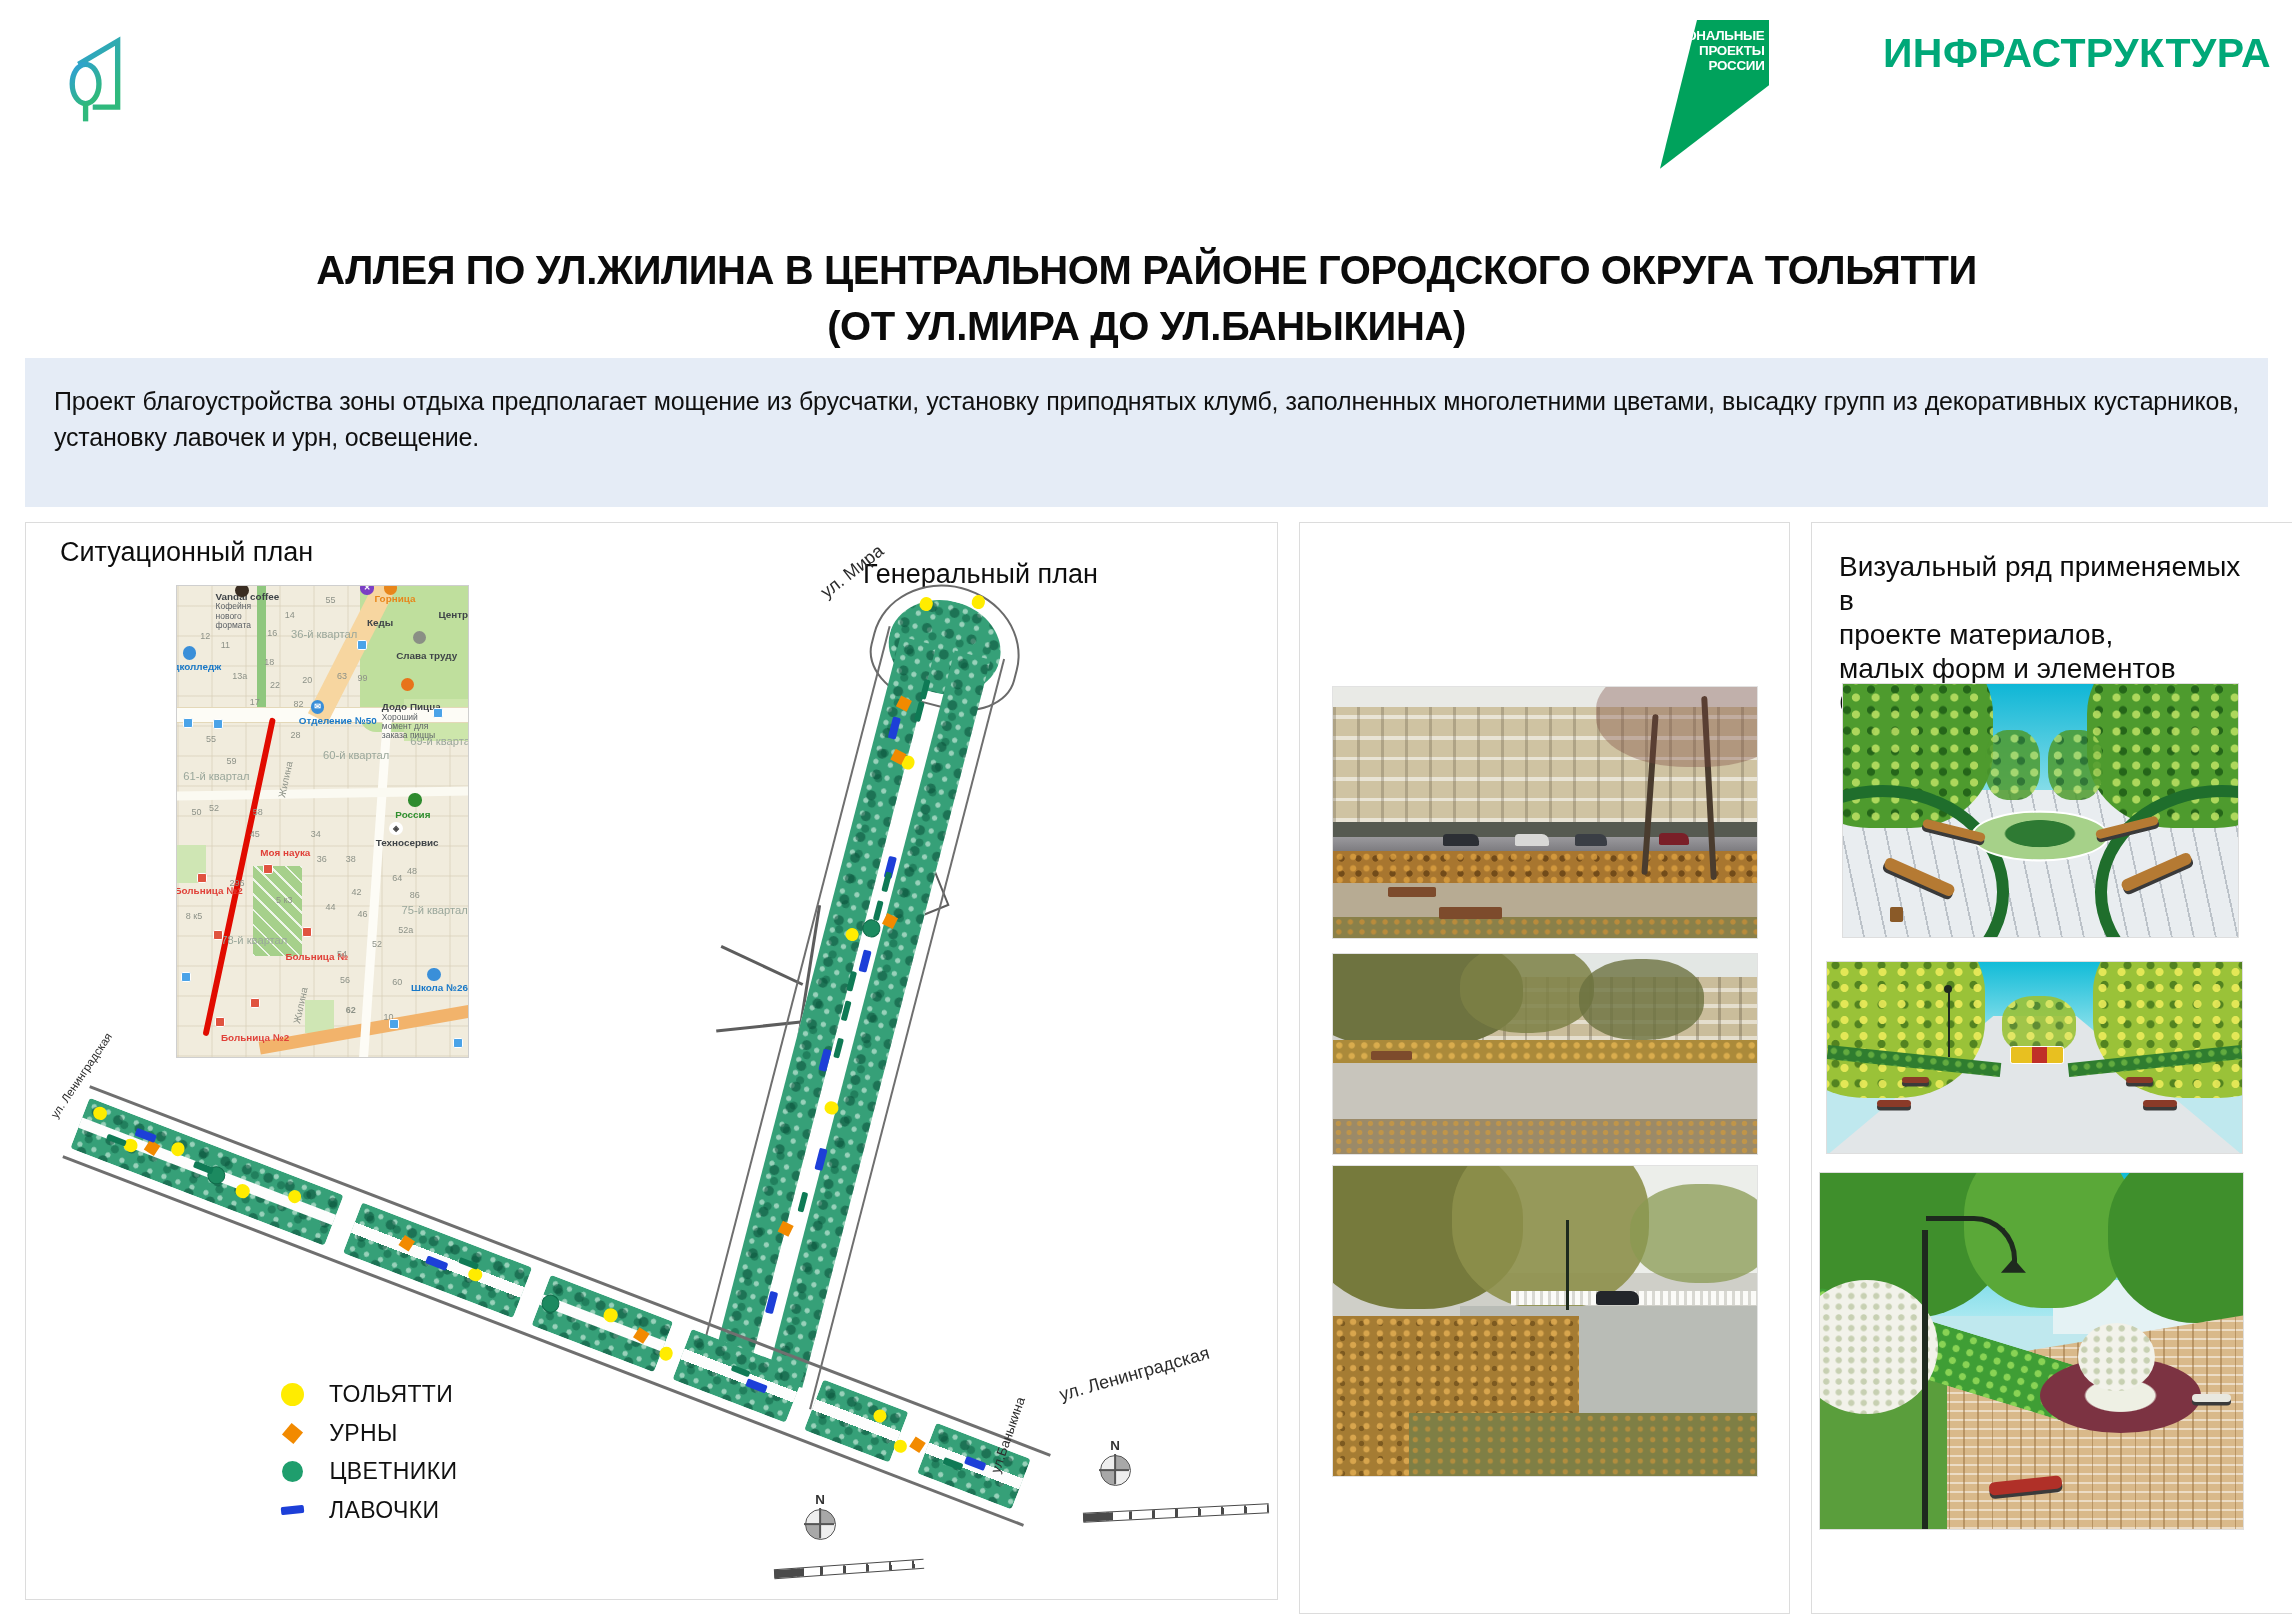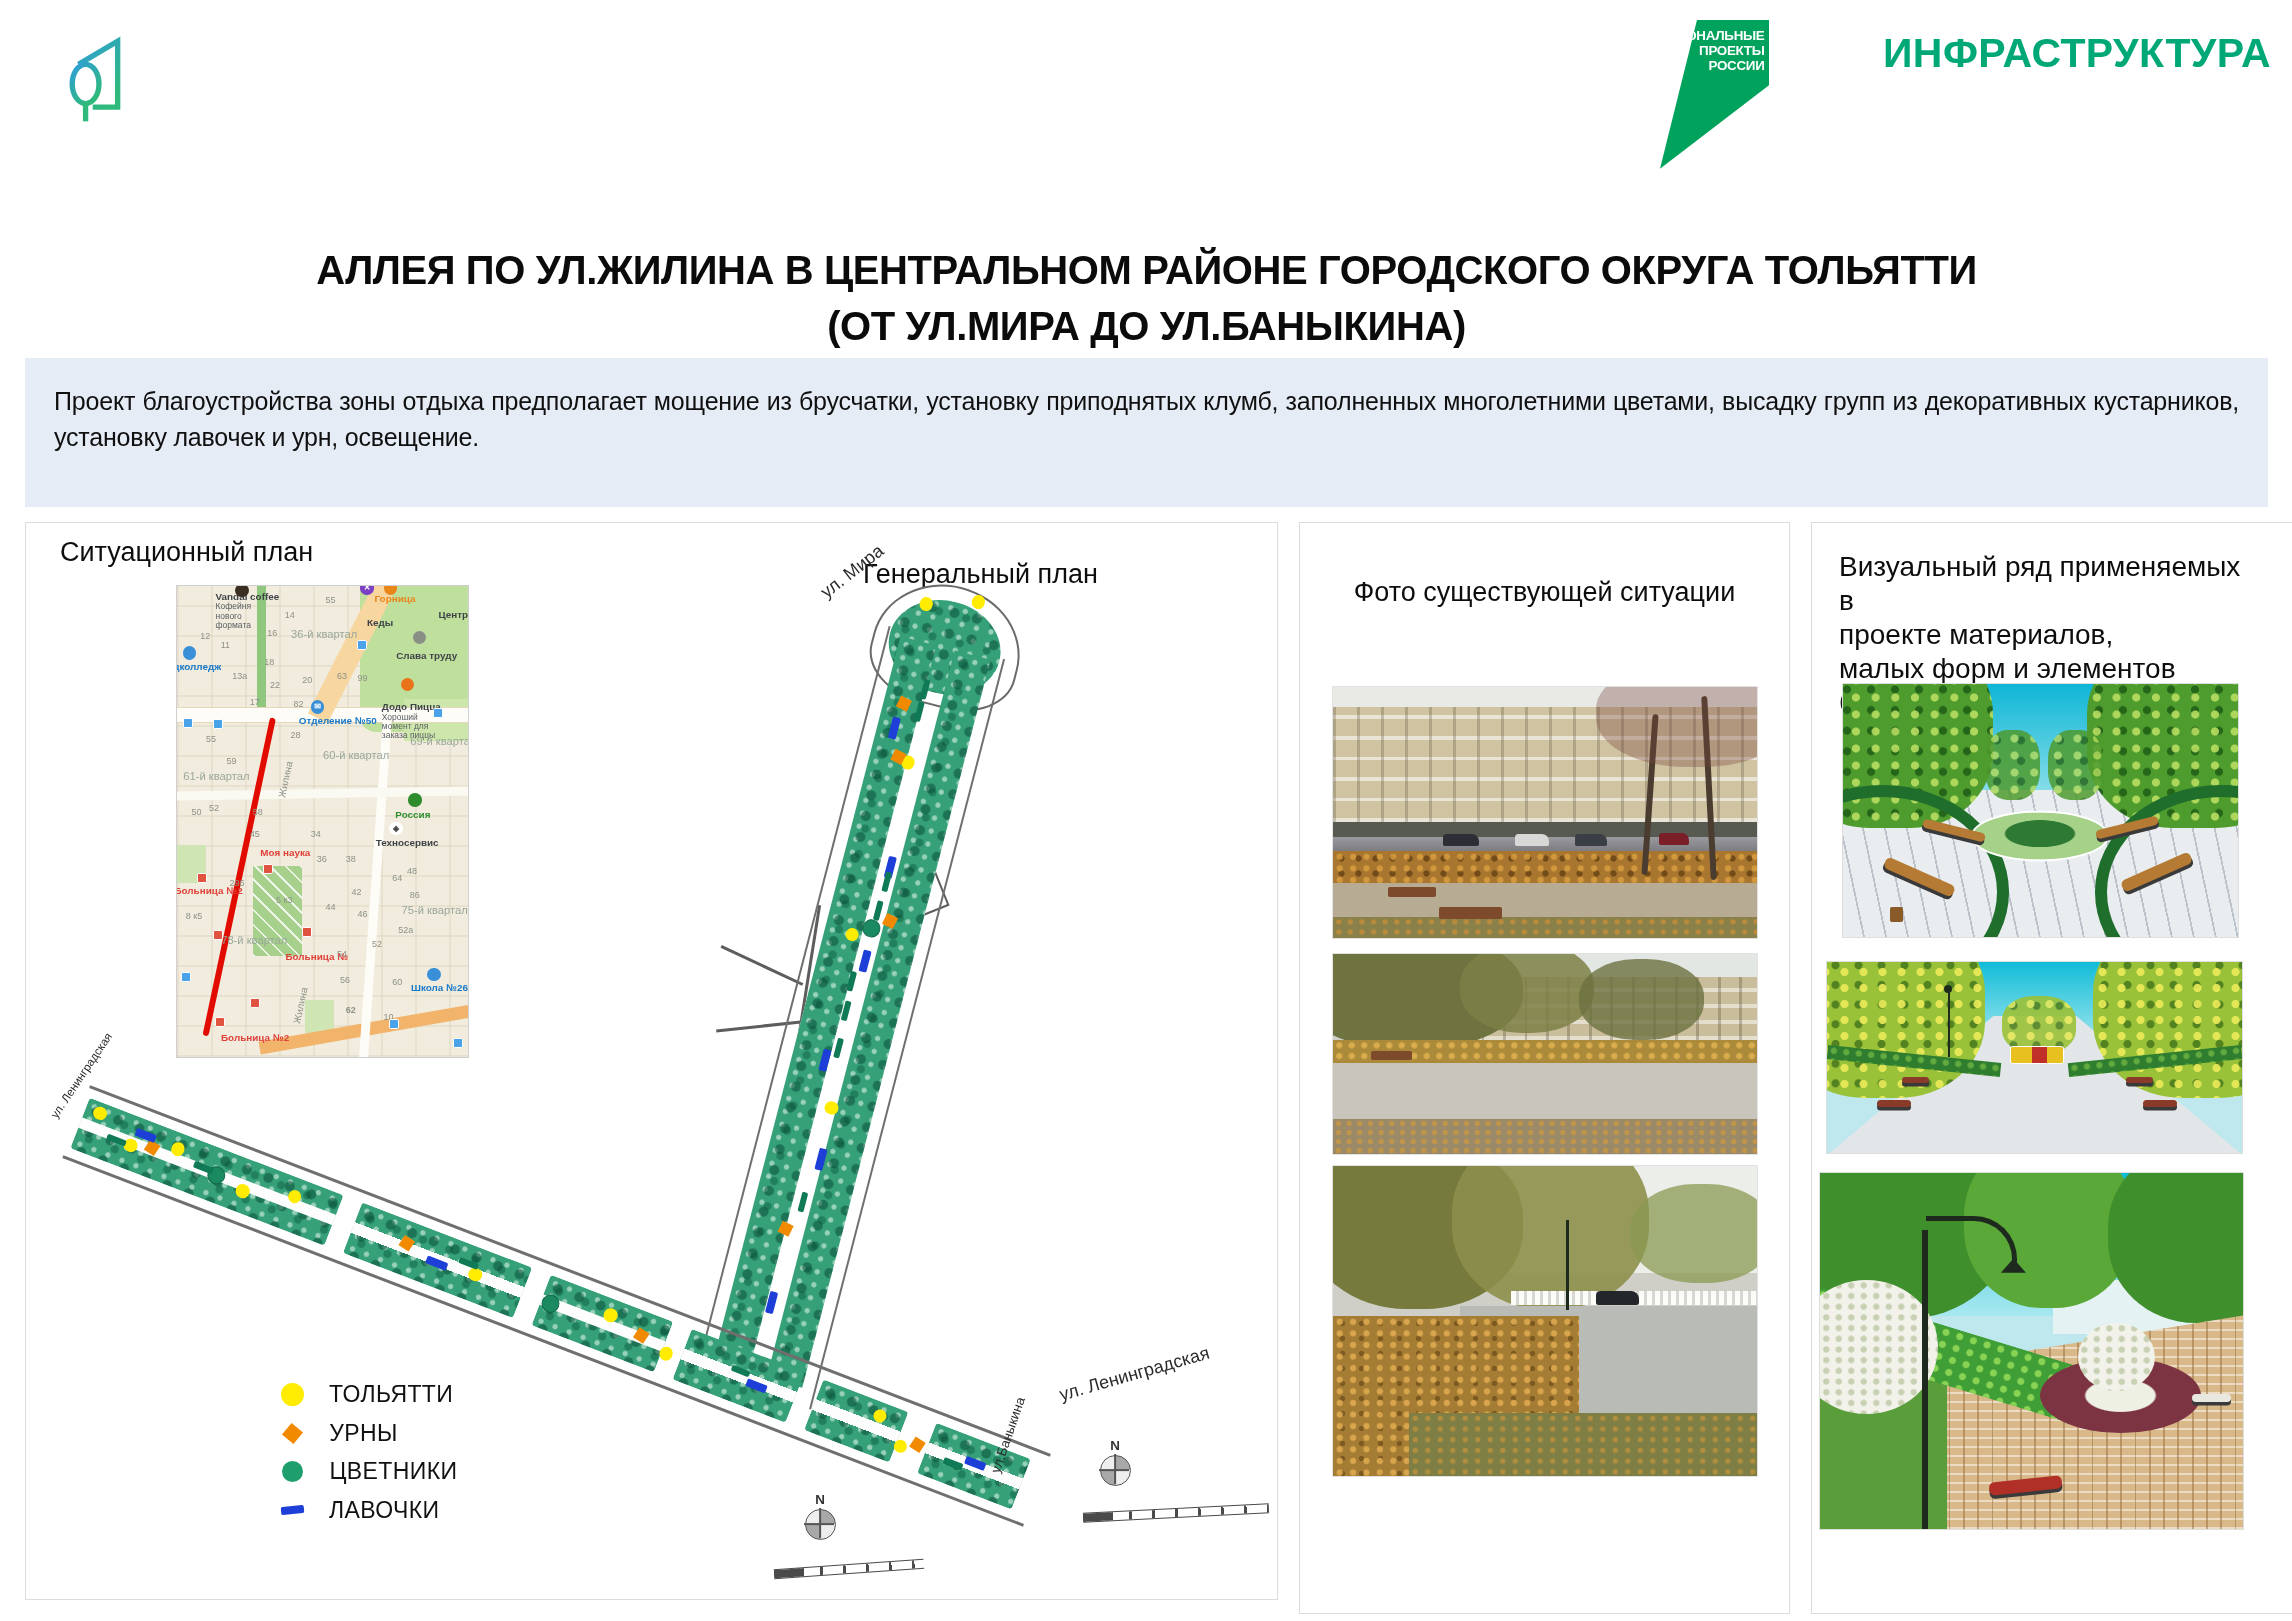--- a/index.html
+++ b/index.html
@@ -453,21 +453,20 @@
         <div class="lg-lb">ЦВЕТНИКИ</div>
       </div>
       <div class="lg-row">
         <div class="lg-ic lg-dash" style="background: rgb(29, 63, 216);"></div>
         <div class="lg-lb">ЛАВОЧКИ</div>
       </div>
     </div>
 </div>
 
 <div class="panel panel-mid">
-  <div class="panel-h mid-title">Фото существующей ситуации</div>
 
   <div class="photo ph" style="top:163px;height:253px;">
     <div class="p1-sky"></div>
     <div class="p1-bld"></div>
     <div class="p1-cars"></div>
     <div class="car" style="left:26%;top:147px;width:36px;height:11.6px;background:#2c2f35;"></div>
     <div class="car" style="left:43%;top:147px;width:34px;height:11.6px;background:#d8d8d6;"></div>
     <div class="car" style="left:57%;top:147px;width:32px;height:11.6px;background:#3a3e45;"></div>
     <div class="car" style="left:77%;top:146px;width:30px;height:11.6px;background:#7a1f28;"></div>
     <div class="p1-hedge"></div>

